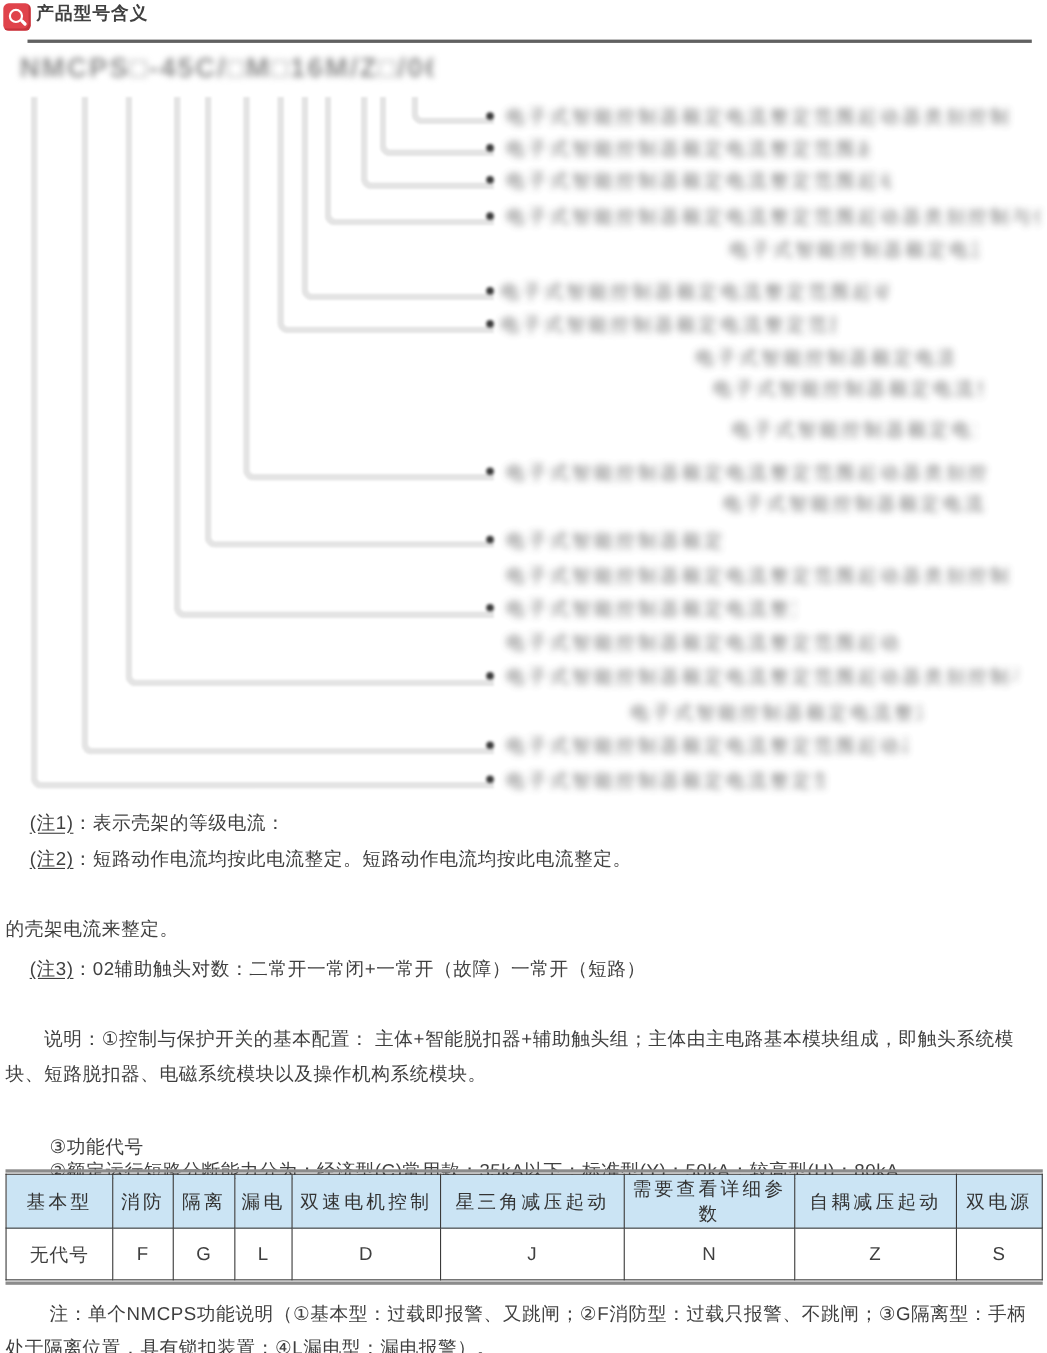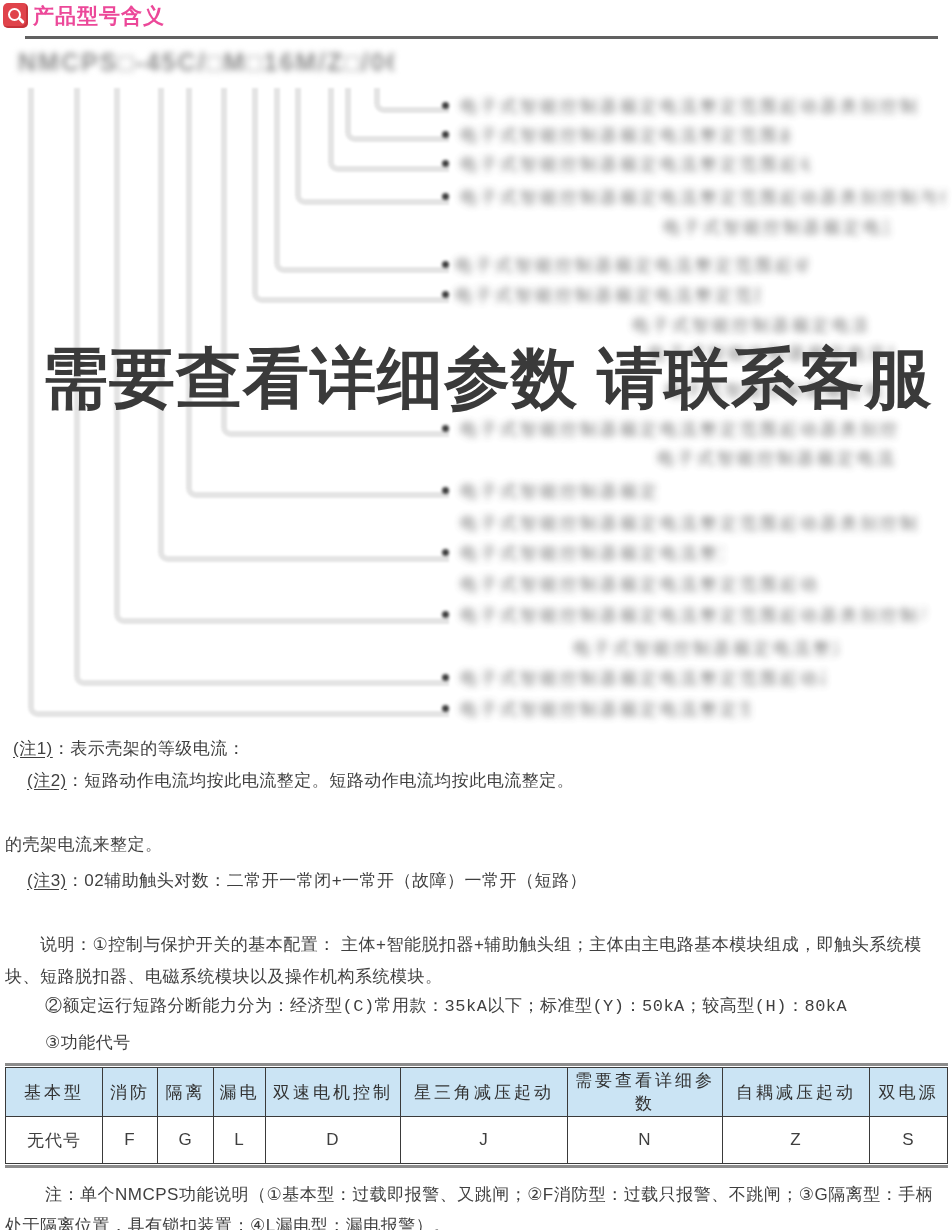--- a/index.html
+++ b/index.html
@@ -4,21 +4,21 @@
 <style>
   html,body{margin:0;padding:0;background:#fff;}
   .page{position:relative;width:952px;height:1230px;overflow:hidden;background:#ffffff;
         font-family:"Liberation Sans","DejaVu Sans",sans-serif;color:#3f3f3f;}
 
   
   .hdr-icon{position:absolute;left:3px;top:3px;width:25px;height:25px;background:#e0434b;
             border-radius:5px;box-shadow:inset -2px -2px 0 rgba(150,20,30,.35);}
   .hdr-icon .lens{position:absolute;left:5px;top:5px;width:9px;height:9px;border:2.5px solid #fff;border-radius:50%;}
   .hdr-icon .handle{position:absolute;left:15px;top:16px;width:7px;height:2.5px;background:#fff;transform:rotate(45deg);border-radius:2px;}
-  .hdr-title{position:absolute;left:33px;top:2px;font-size:21px;font-weight:bold;color:#ec4899;letter-spacing:1px;white-space:nowrap;}
+  .hdr-title{position:absolute;left:33px;top:2px;font-size:16px;font-weight:bold;color:#404040;letter-spacing:1px;white-space:nowrap;}
   .hdr-rule{position:absolute;left:25px;top:36px;width:913px;height:3px;background:#616161;}
 
   
   .model-code{position:absolute;left:18px;top:48px;width:376px;height:36px;overflow:hidden;
               font-size:25px;font-weight:bold;color:#8f8f8f;letter-spacing:2px;white-space:nowrap;
               filter:blur(3px);}
   .callout{position:absolute;border-left:6px solid #e4e4e4;border-bottom:6px solid #e4e4e4;
            border-bottom-left-radius:10px;filter:blur(1px);}
   .brow{position:absolute;height:22px;overflow:hidden;font-size:17px;letter-spacing:3px;
         color:#4a4a4a;white-space:nowrap;filter:blur(3.5px);opacity:.8;}
@@ -92,41 +92,40 @@
   <div class="brow" style="left:460px;top:542px;width:263px;">电子式智能控制器额定电流整定范围起动器类别控制与保护开关电器设计序号壳架等级电流辅助触头对数分断能力电磁系统模块操作机构短路脱扣器主体智能型起动器类别代号</div>
   <div class="brow" style="left:460px;top:573px;width:360px;">电子式智能控制器额定电流整定范围起动器类别控制与保护开关电器设计序号壳架等级电流辅助触头对数分断能力电磁系统模块操作机构短路脱扣器主体智能型起动器类别代号</div>
   <div class="bdot" style="left:442px;top:611px;"></div>
   <div class="brow" style="left:460px;top:604px;width:465px;">电子式智能控制器额定电流整定范围起动器类别控制与保护开关电器设计序号壳架等级电流辅助触头对数分断能力电磁系统模块操作机构短路脱扣器主体智能型起动器类别代号</div>
   <div class="brow" style="left:573px;top:637px;width:265px;">电子式智能控制器额定电流整定范围起动器类别控制与保护开关电器设计序号壳架等级电流辅助触头对数分断能力电磁系统模块操作机构短路脱扣器主体智能型起动器类别代号</div>
   <div class="bdot" style="left:442px;top:674px;"></div>
   <div class="brow" style="left:460px;top:667px;width:365px;">电子式智能控制器额定电流整定范围起动器类别控制与保护开关电器设计序号壳架等级电流辅助触头对数分断能力电磁系统模块操作机构短路脱扣器主体智能型起动器类别代号</div>
   <div class="bdot" style="left:442px;top:705px;"></div>
   <div class="brow" style="left:460px;top:698px;width:290px;">电子式智能控制器额定电流整定范围起动器类别控制与保护开关电器设计序号壳架等级电流辅助触头对数分断能力电磁系统模块操作机构短路脱扣器主体智能型起动器类别代号</div>
 
-  <div class="watermark">需要查看详细参数 请联系客服</div>
 
-  <div class="note" style="left:13px;top:737px;">
+  <div class="note" style="left:27px;top:737px;">
     <span class="u">(注1)</span><span>：表示壳架的等级电流：</span>
   </div>
   <div class="note" style="left:27px;top:769px;">
     <span class="u">(注2)</span><span>：短路动作电流均按此电流整定。短路动作电流均按此电流整定。</span>
   </div>
   <div class="note" style="left:5px;top:833px;">
     <span>的壳架电流来整定。</span>
   </div>
   <div class="note" style="left:27px;top:869px;">
     <span class="u">(注3)</span><span>：02辅助触头对数：二常开一常闭+一常开（故障）一常开（短路）</span>
   </div>
   <div class="note" style="left:5px;top:965px;">
     <span>块、短路脱扣器、电磁系统模块以及操作机构系统模块。</span>
   </div>
   <div class="note" style="left:40px;top:933px;">
     <span>说明：①控制与保护开关的基本配置： 主体+智能脱扣器+辅助触头组；主体由主电路基本模块组成，即触头系统模</span>
   </div>
-  <div class="note" style="left:45px;top:994px;font-family:Liberation Mono, monospace;">
+  <div class="note" style="left:45px;top:1053px;">
     <span>②额定运行短路分断能力分为：经济型(C)常用款：35kA以下；标准型(Y)：50kA；较高型(H)：80kA</span>
   </div>
   <div class="note" style="left:45px;top:1031px;">
     <span>③功能代号</span>
   </div>
 
   <div class="tblwrap">
     <table>
       <colgroup>
         <col style="width:97px">

